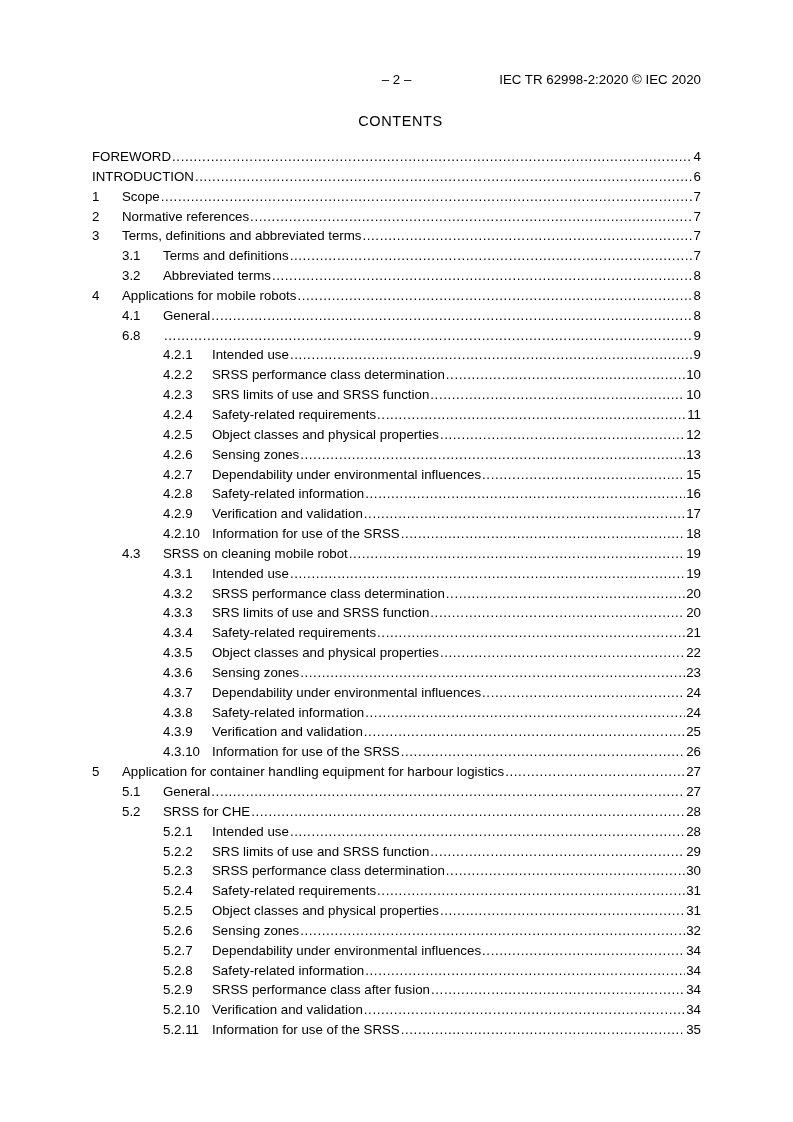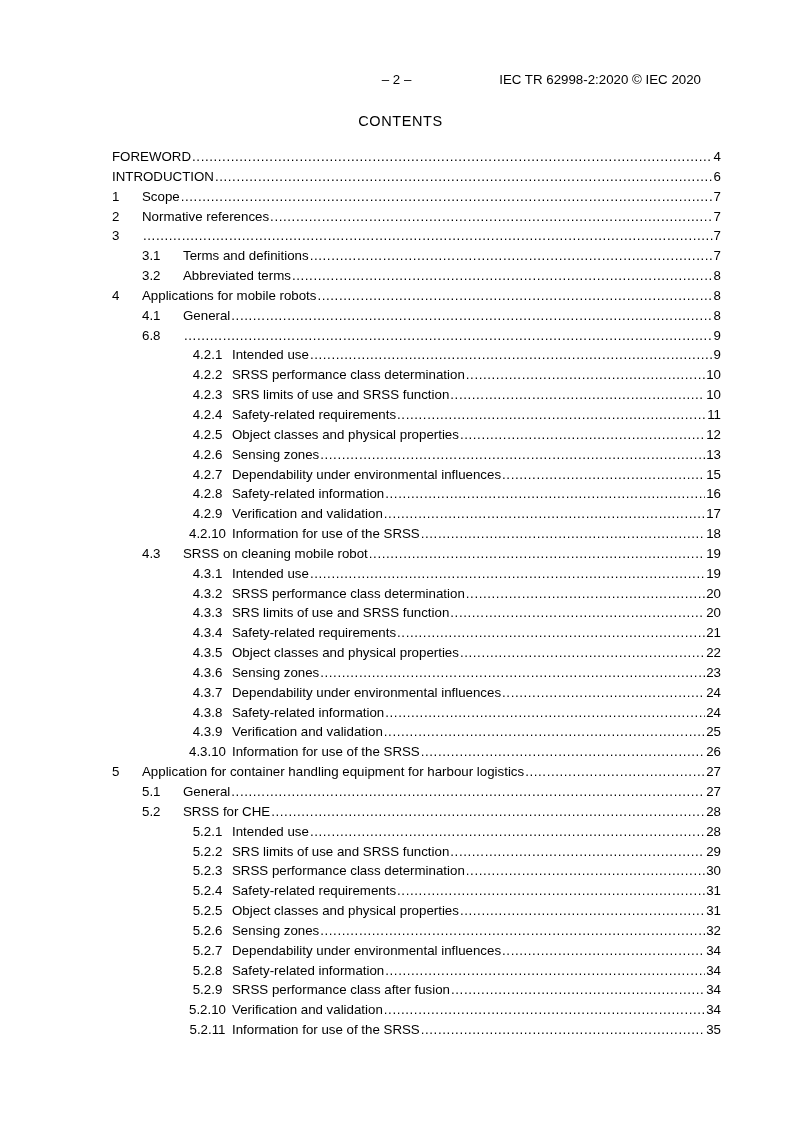--- a/index.html
+++ b/index.html
@@ -21,33 +21,32 @@
 
   .contents-title {
     position: absolute; top: 109px; left: 0; width: 793px;
     margin: 4px; text-align: center;
     font-size: 14.5px; font-weight: normal; letter-spacing: 0.6px;
   }
 
   .toc {
     position: absolute; top: 147px; left: 92px; width: 609px;
     font-size: 13.3px;
-    margin-left: 20px;
   }
   .toc-row {
     display: flex; align-items: baseline;
     height: 19.85px; line-height: 19.85px;
     white-space: nowrap;
   }
   .toc-num { flex: 0 0 auto; }
   .level-0 > .toc-num { width: 30px; }
   .level-1 { padding-left: 30px; }
   .level-1 > .toc-num { width: 41px; }
   .level-2 { padding-left: 71px; }
-  .level-2 > .toc-num { width: 49px; text-align: center; }
+  .level-2 > .toc-num { width: 49px; }
   .toc-title { flex: 0 0 auto; }
   .leader {
     flex: 1 1 auto;
     overflow: hidden;
     white-space: nowrap;
     margin: 0 1px;
   }
   .leader::after {
     content: "........................................................................................................................................................................................................................";
     letter-spacing: 0.6px;
@@ -85,20 +84,21 @@
     <span class="toc-page">7</span>
   </div>
       <div class="toc-row level-0">
     <span class="toc-num">2</span>
     <span class="toc-title">Normative references</span>
     <span class="leader"></span>
     <span class="toc-page">7</span>
   </div>
       <div class="toc-row level-0">
     <span class="toc-num">3</span>
+    <span class="toc-title">Terms, definitions and abbreviated terms</span>
     <span class="leader"></span>
     <span class="toc-page">7</span>
   </div>
       <div class="toc-row level-1">
     <span class="toc-num">3.1</span>
     <span class="toc-title">Terms and definitions</span>
     <span class="leader"></span>
     <span class="toc-page">7</span>
   </div>
       <div class="toc-row level-1">

